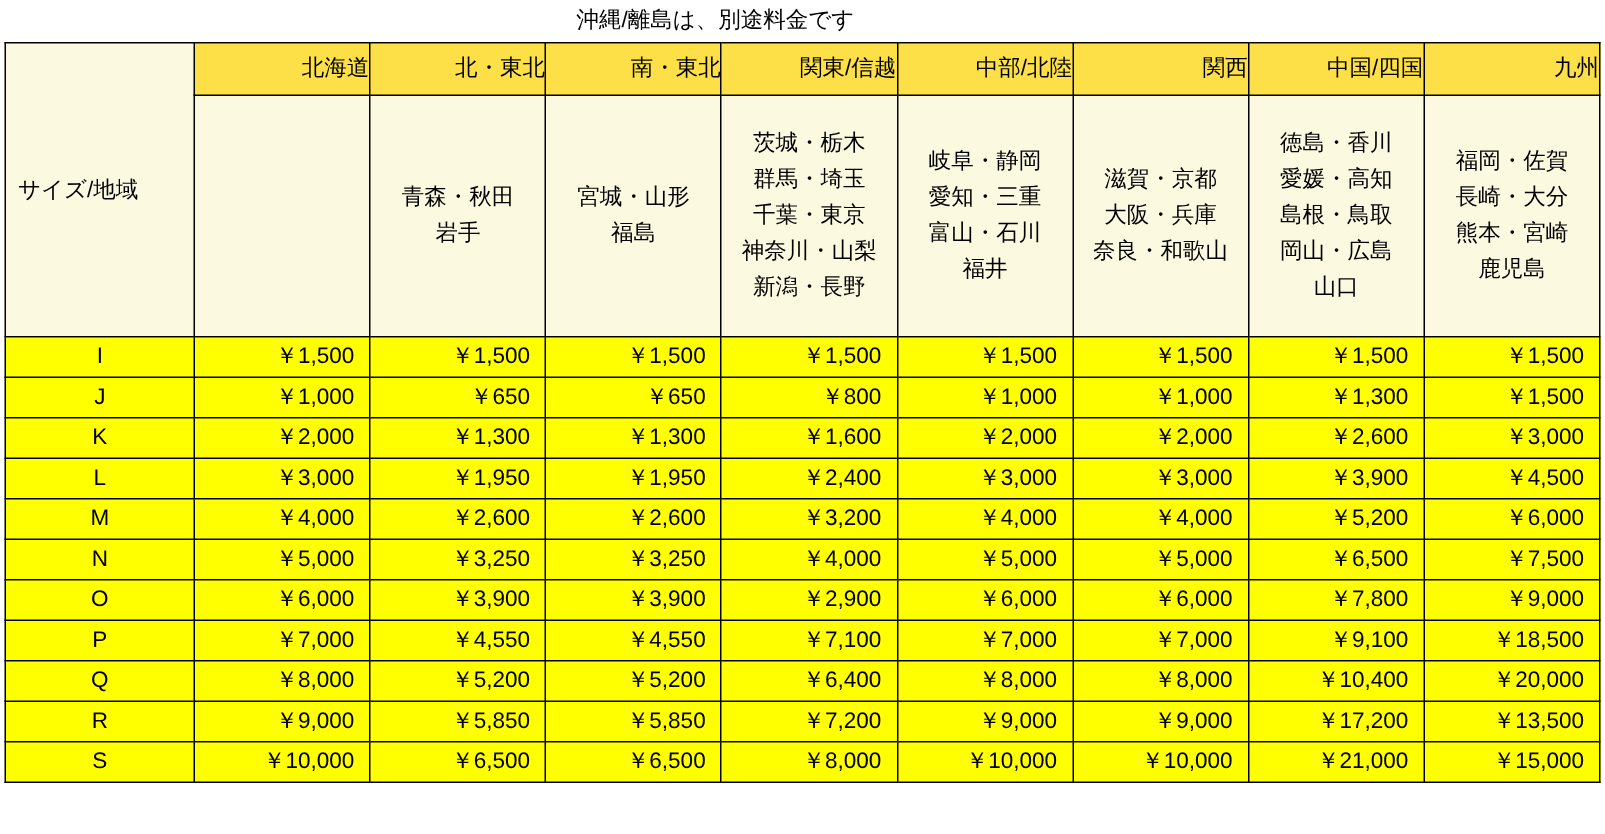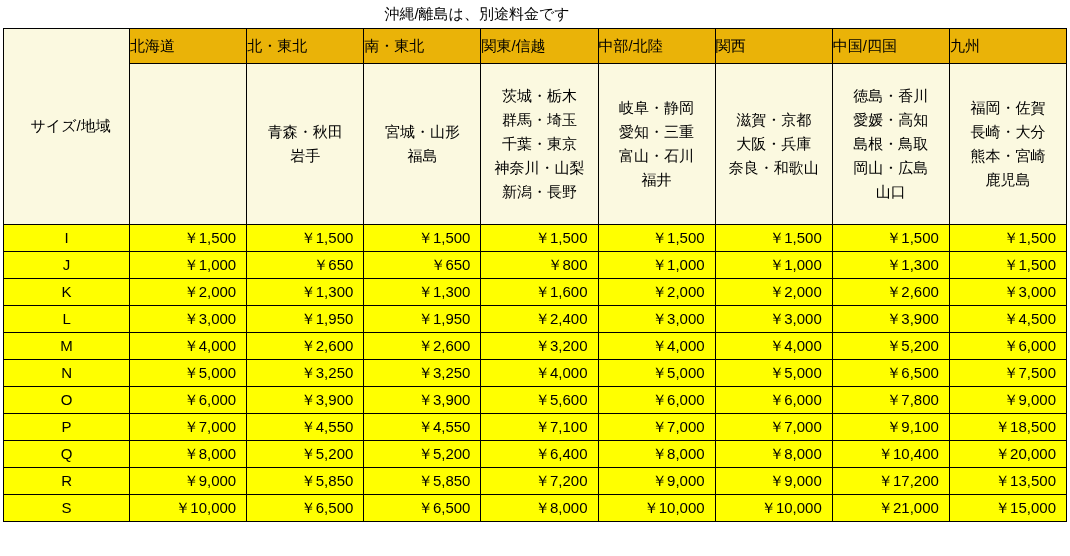--- a/index.html
+++ b/index.html
@@ -39,30 +39,30 @@
     padding: 0;
     font-weight: normal;
     font-size: 15px;
     color: #000;
   }
   
   col.c0 { width: 126px; }
   col.cx { width: 117px; }
 
   .head-region {
-    background: #eab308;
-    text-align: left;
+    background: #fde047;
+    text-align: right;
     font-weight: bold;
     font-size: 16px;
     height: 34px;
     line-height: 34px;
   }
   .head-corner {
     background: #fbf9e0;
-    text-align: center;
+    text-align: left;
     vertical-align: middle;
     padding-left: 8px !important;
     font-size: 15px;
   }
   .head-pref {
     background: #fbf9e0;
     text-align: center;
     vertical-align: middle;
     font-size: 15px;
     line-height: 24px;
@@ -192,21 +192,21 @@
           <td class="price-cell">￥5,000</td>
           <td class="price-cell">￥5,000</td>
           <td class="price-cell">￥6,500</td>
           <td class="price-cell">￥7,500</td>
         </tr>
         <tr>
           <td class="size-cell">O</td>
           <td class="price-cell">￥6,000</td>
           <td class="price-cell">￥3,900</td>
           <td class="price-cell">￥3,900</td>
-          <td class="price-cell">￥5,600</td>
+          <td class="price-cell">￥2,900</td>
           <td class="price-cell">￥6,000</td>
           <td class="price-cell">￥6,000</td>
           <td class="price-cell">￥7,800</td>
           <td class="price-cell">￥9,000</td>
         </tr>
         <tr>
           <td class="size-cell">P</td>
           <td class="price-cell">￥7,000</td>
           <td class="price-cell">￥4,550</td>
           <td class="price-cell">￥4,550</td>

